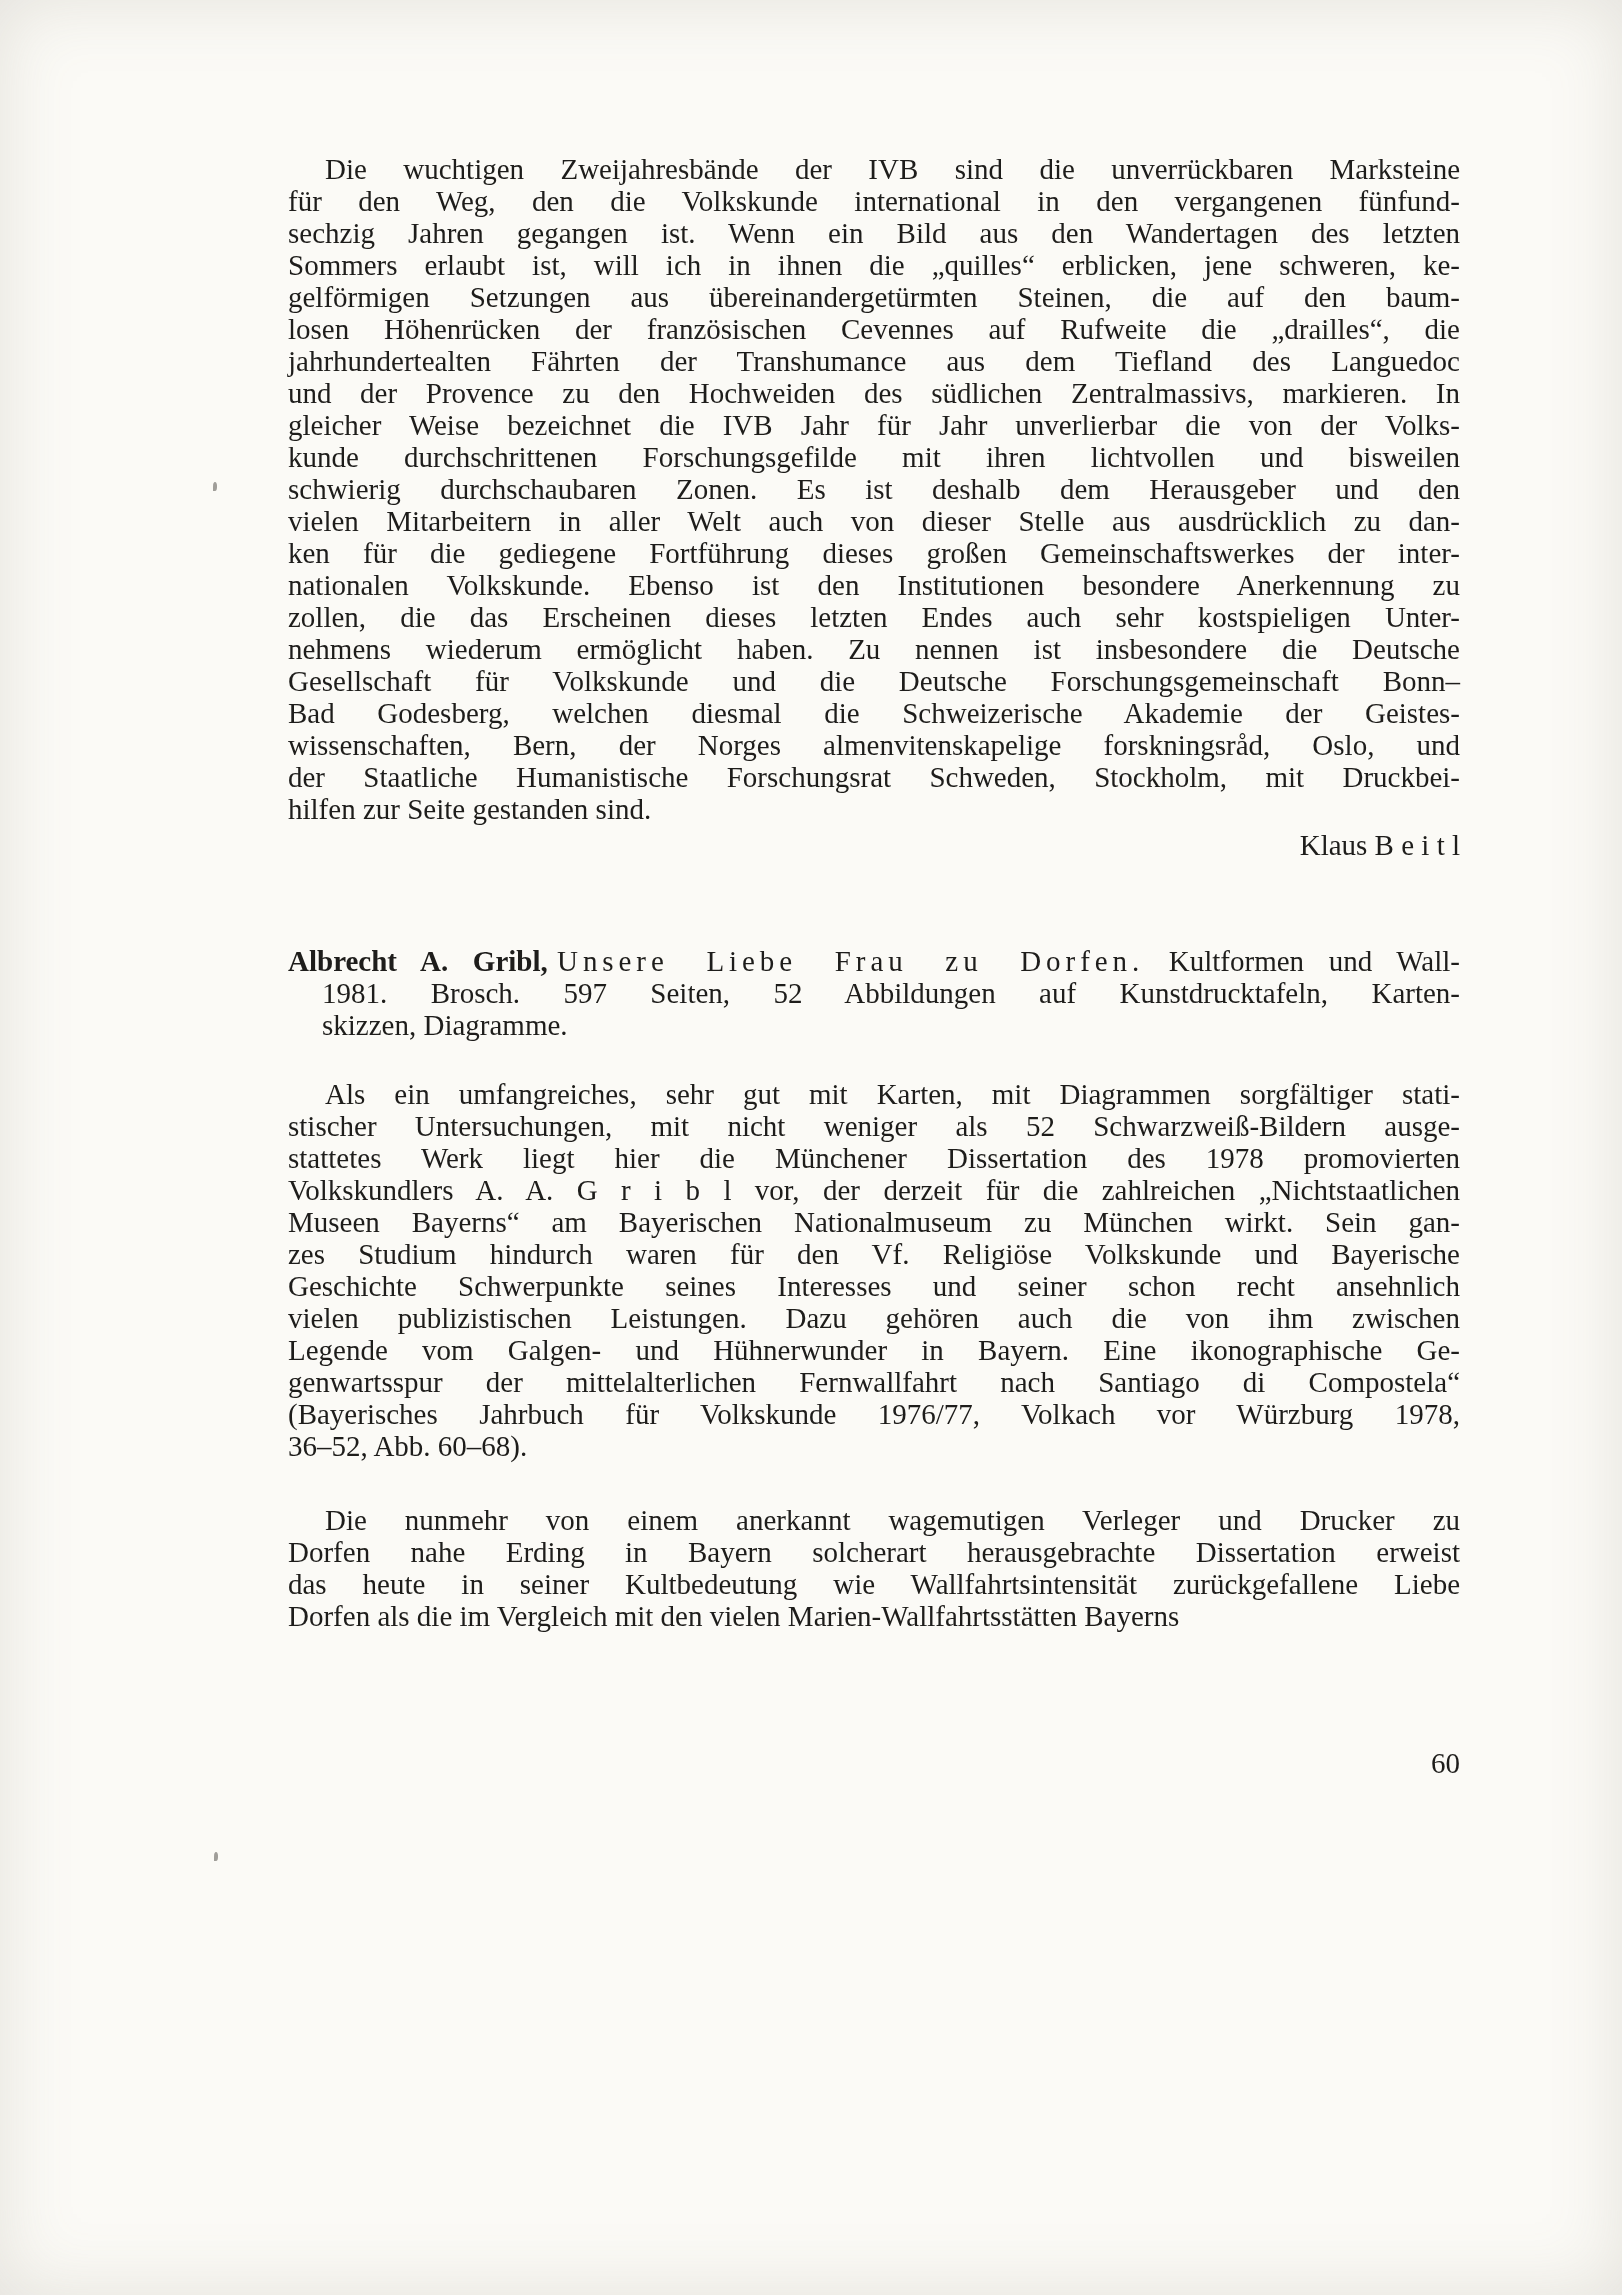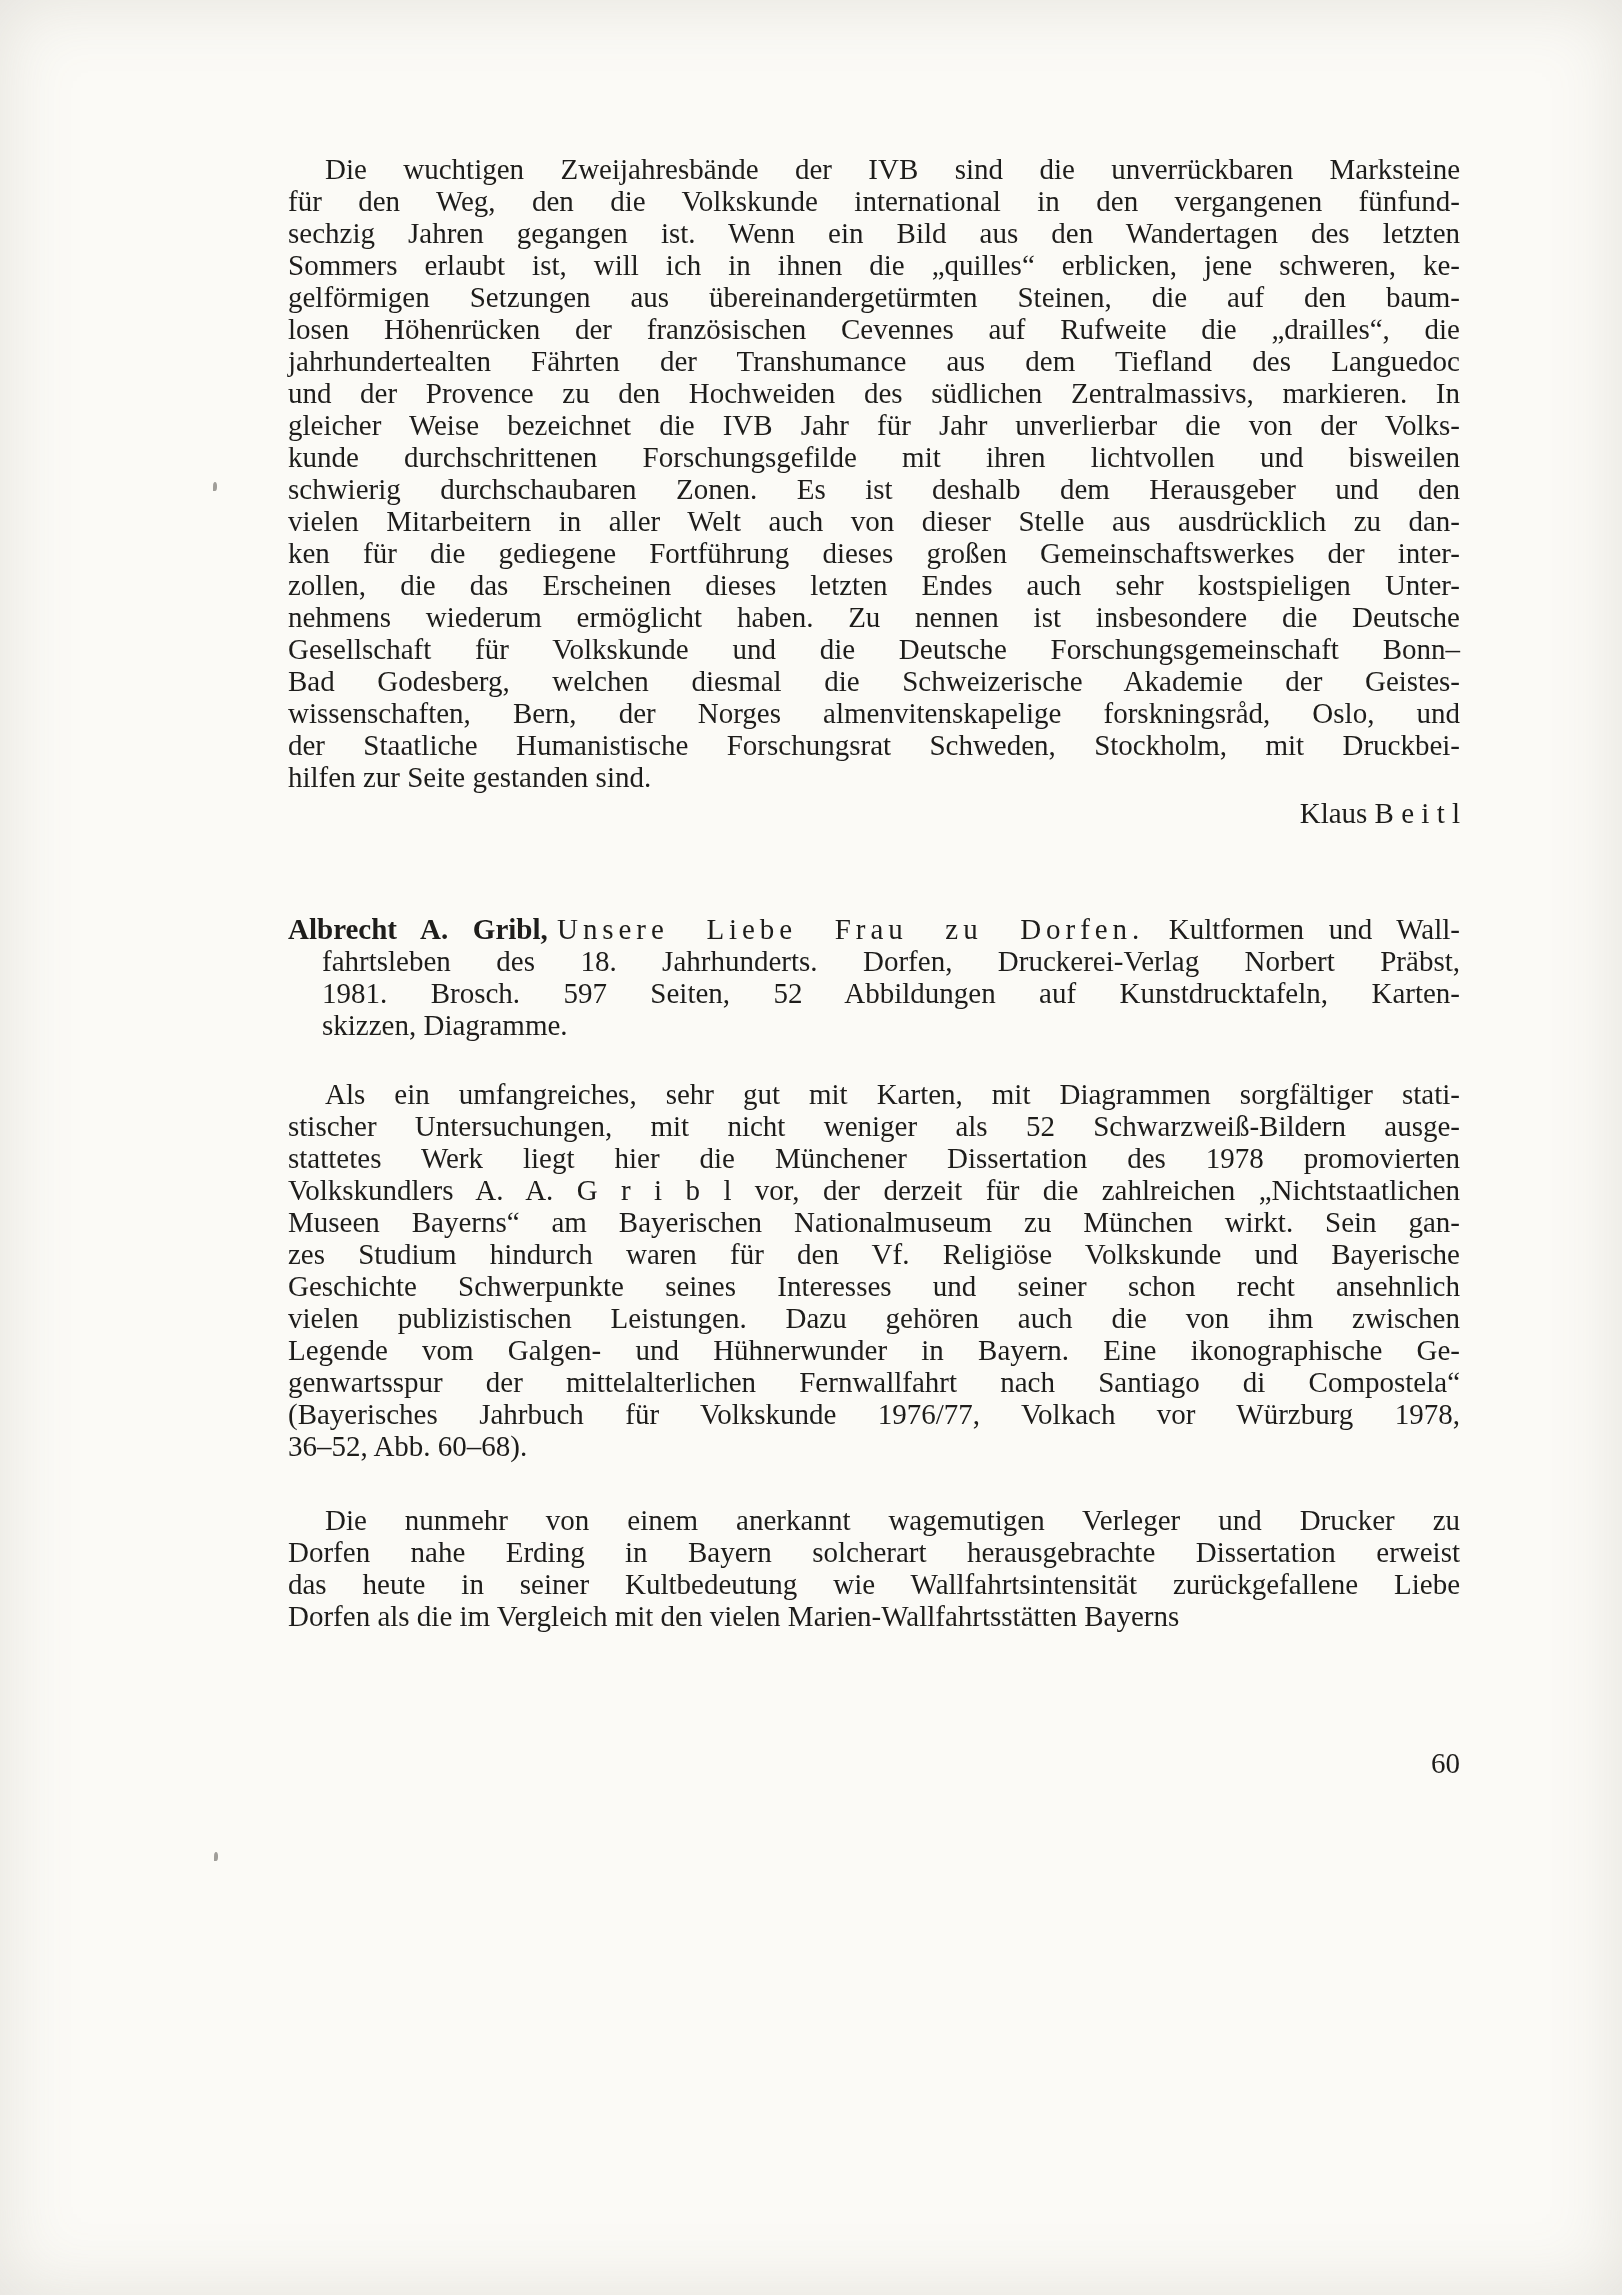--- a/index.html
+++ b/index.html
@@ -83,38 +83,38 @@
         <div class="line">Sommers erlaubt ist, will ich in ihnen die „quilles“ erblicken, jene schweren, ke-</div>
         <div class="line">gelförmigen Setzungen aus übereinandergetürmten Steinen, die auf den baum-</div>
         <div class="line">losen Höhenrücken der französischen Cevennes auf Rufweite die „drailles“, die</div>
         <div class="line">jahrhundertealten Fährten der Transhumance aus dem Tiefland des Languedoc</div>
         <div class="line">und der Provence zu den Hochweiden des südlichen Zentralmassivs, markieren. In</div>
         <div class="line">gleicher Weise bezeichnet die IVB Jahr für Jahr unverlierbar die von der Volks-</div>
         <div class="line">kunde durchschrittenen Forschungsgefilde mit ihren lichtvollen und bisweilen</div>
         <div class="line">schwierig durchschaubaren Zonen. Es ist deshalb dem Herausgeber und den</div>
         <div class="line">vielen Mitarbeitern in aller Welt auch von dieser Stelle aus ausdrücklich zu dan-</div>
         <div class="line">ken für die gediegene Fortführung dieses großen Gemeinschaftswerkes der inter-</div>
+        <div class="line">nationalen Volkskunde. Ebenso ist den Institutionen besondere Anerkennung zu</div>
         <div class="line">zollen, die das Erscheinen dieses letzten Endes auch sehr kostspieligen Unter-</div>
         <div class="line">nehmens wiederum ermöglicht haben. Zu nennen ist insbesondere die Deutsche</div>
         <div class="line">Gesellschaft für Volkskunde und die Deutsche Forschungsgemeinschaft Bonn–</div>
         <div class="line">Bad Godesberg, welchen diesmal die Schweizerische Akademie der Geistes-</div>
         <div class="line">wissenschaften, Bern, der Norges almenvitenskapelige forskningsråd, Oslo, und</div>
         <div class="line">der Staatliche Humanistische Forschungsrat Schweden, Stockholm, mit Druckbei-</div>
         <div class="line last">hilfen zur Seite gestanden sind.</div>
       </div>
   </div>
 
   <div class="signature">Klaus B e i t l</div>
 
   <div class="para citation">
     <div class="line">
       <span class="bold">Albrecht A. Gribl,</span><span class="spaced-title">Unsere Liebe Frau zu Dorfen.</span><span> Kultformen und Wall-</span>
     </div>
     <div class="cont">
-        <div class="line">fahrtsleben des 18. Jahrhunderts. Dorfen, Druckerei-Verlag Norbert Präbst,</div>
         <div class="line">1981. Brosch. 597 Seiten, 52 Abbildungen auf Kunstdrucktafeln, Karten-</div>
         <div class="line last">skizzen, Diagramme.</div>
       </div>
   </div>
 
   <div class="para para-2 indent-first">
     <div class="lines">
         <div class="line">Als ein umfangreiches, sehr gut mit Karten, mit Diagrammen sorgfältiger stati-</div>
         <div class="line">stischer Untersuchungen, mit nicht weniger als 52 Schwarzweiß-Bildern ausge-</div>
         <div class="line">stattetes Werk liegt hier die Münchener Dissertation des 1978 promovierten</div>

